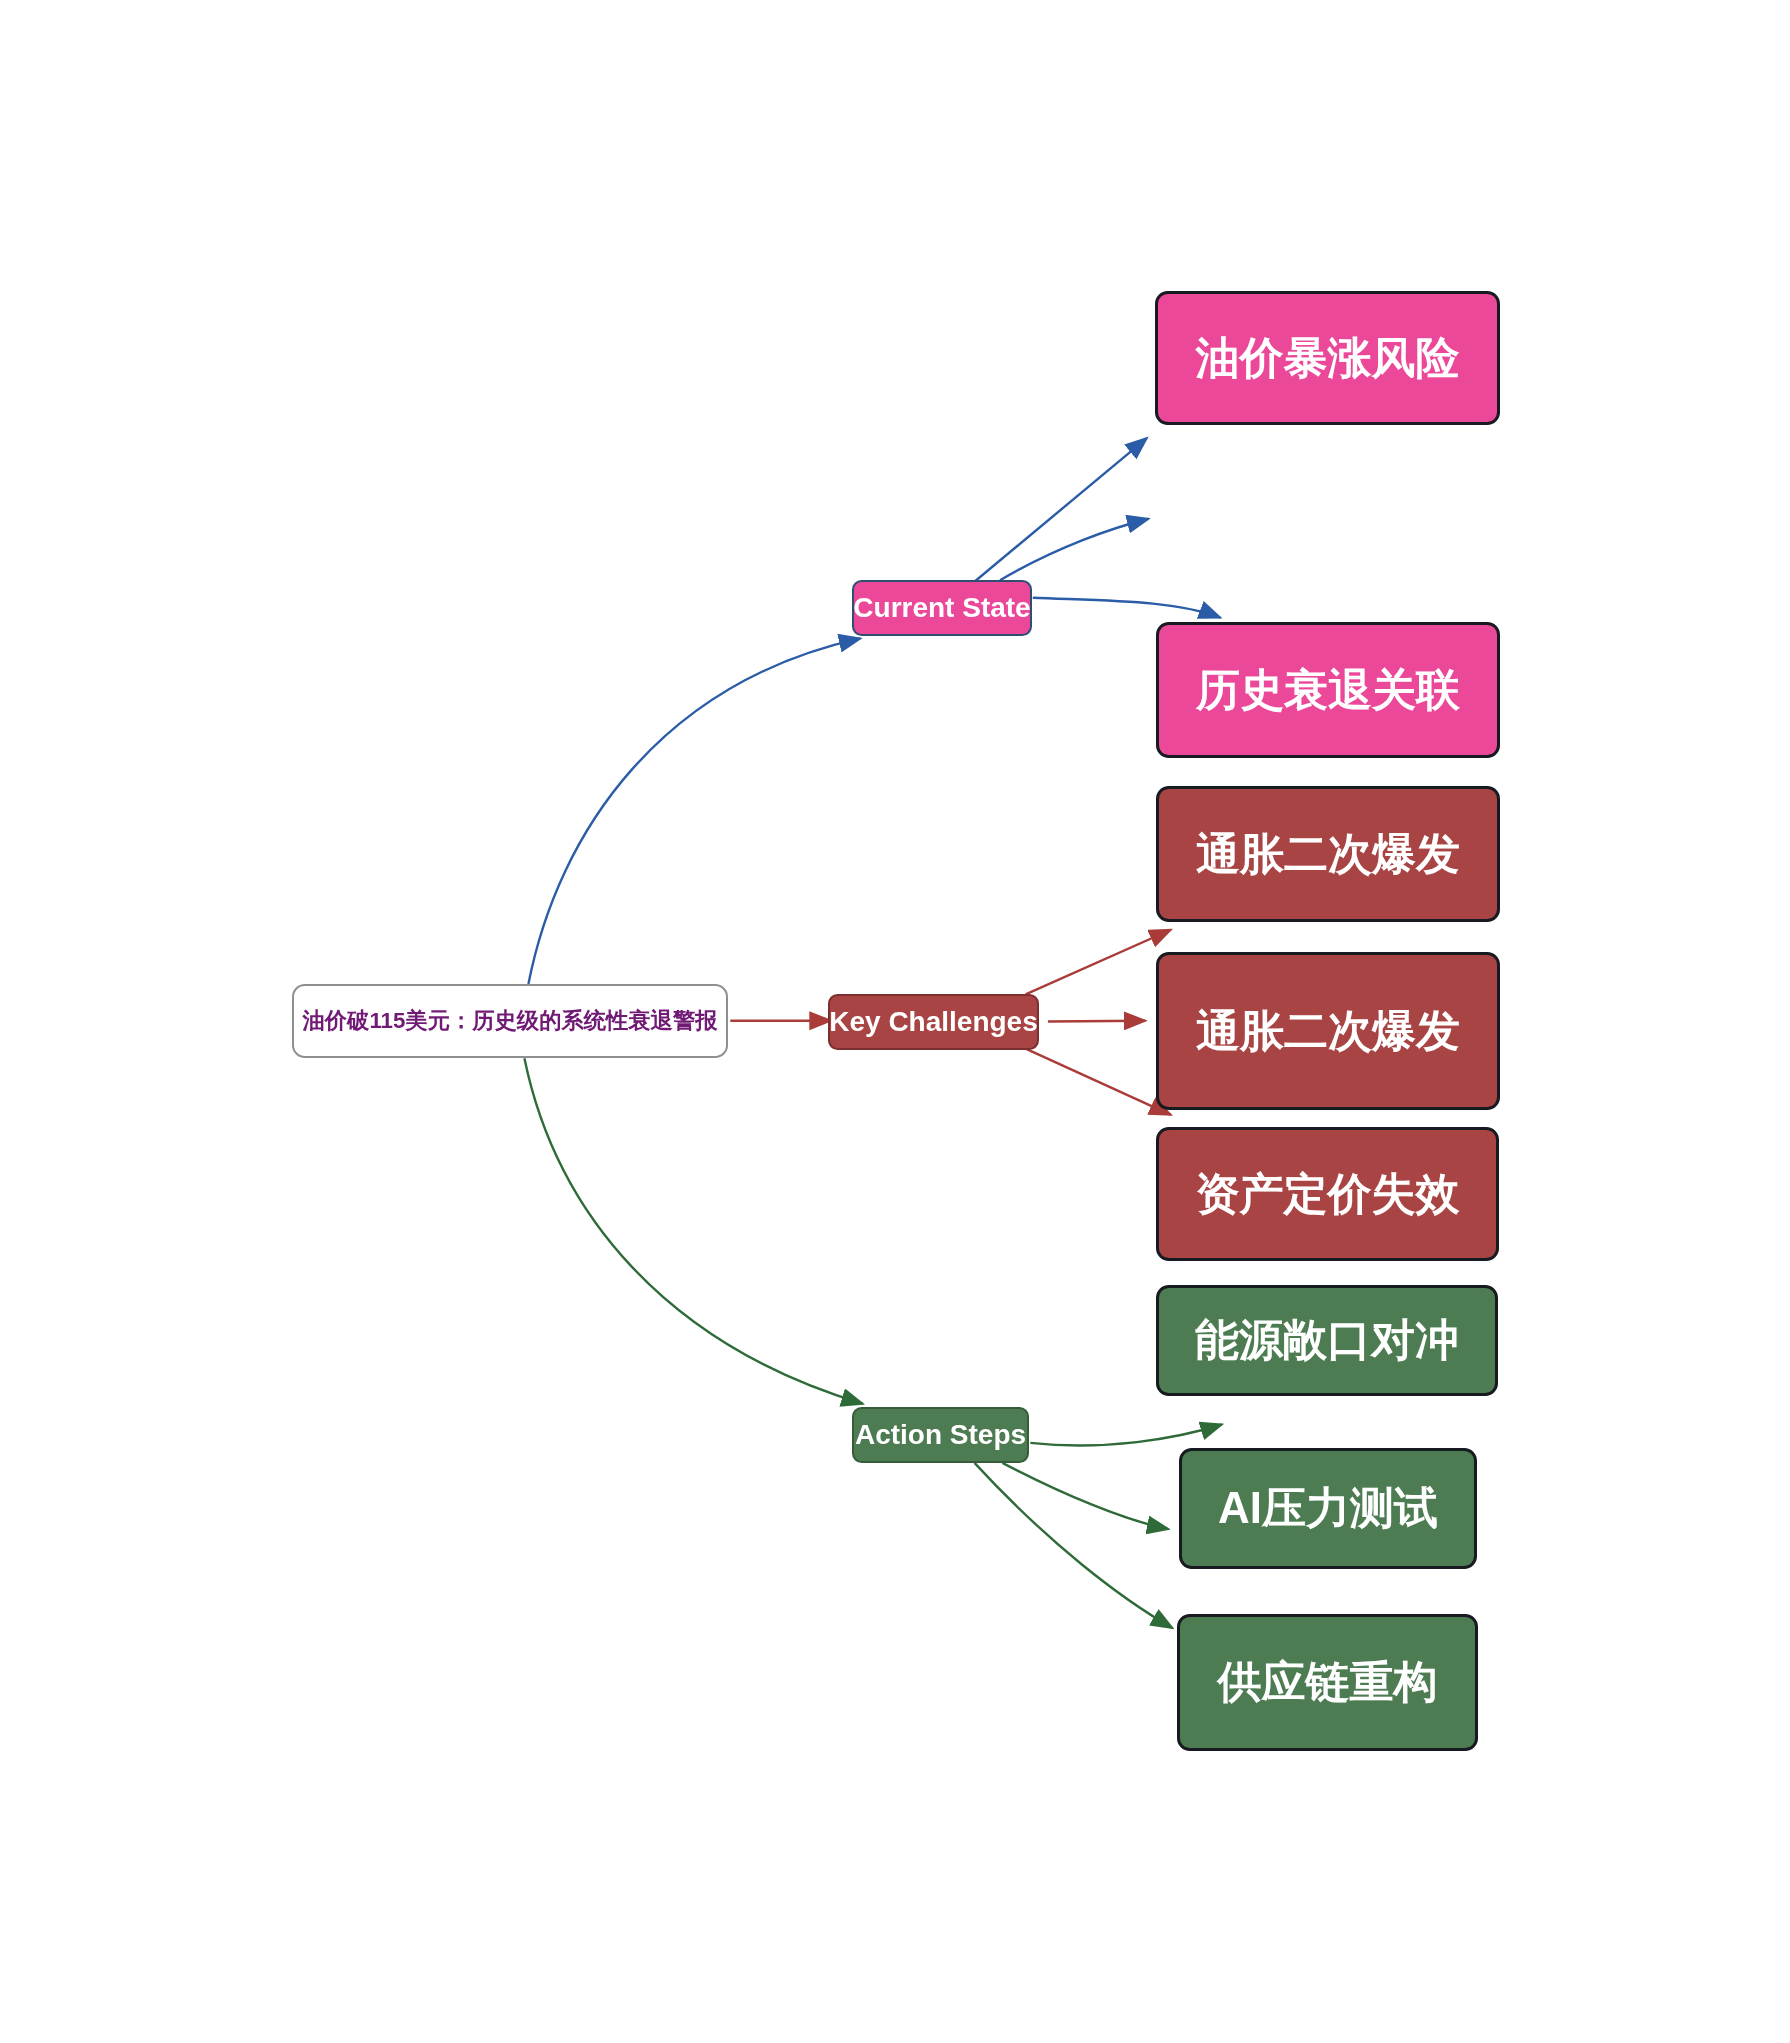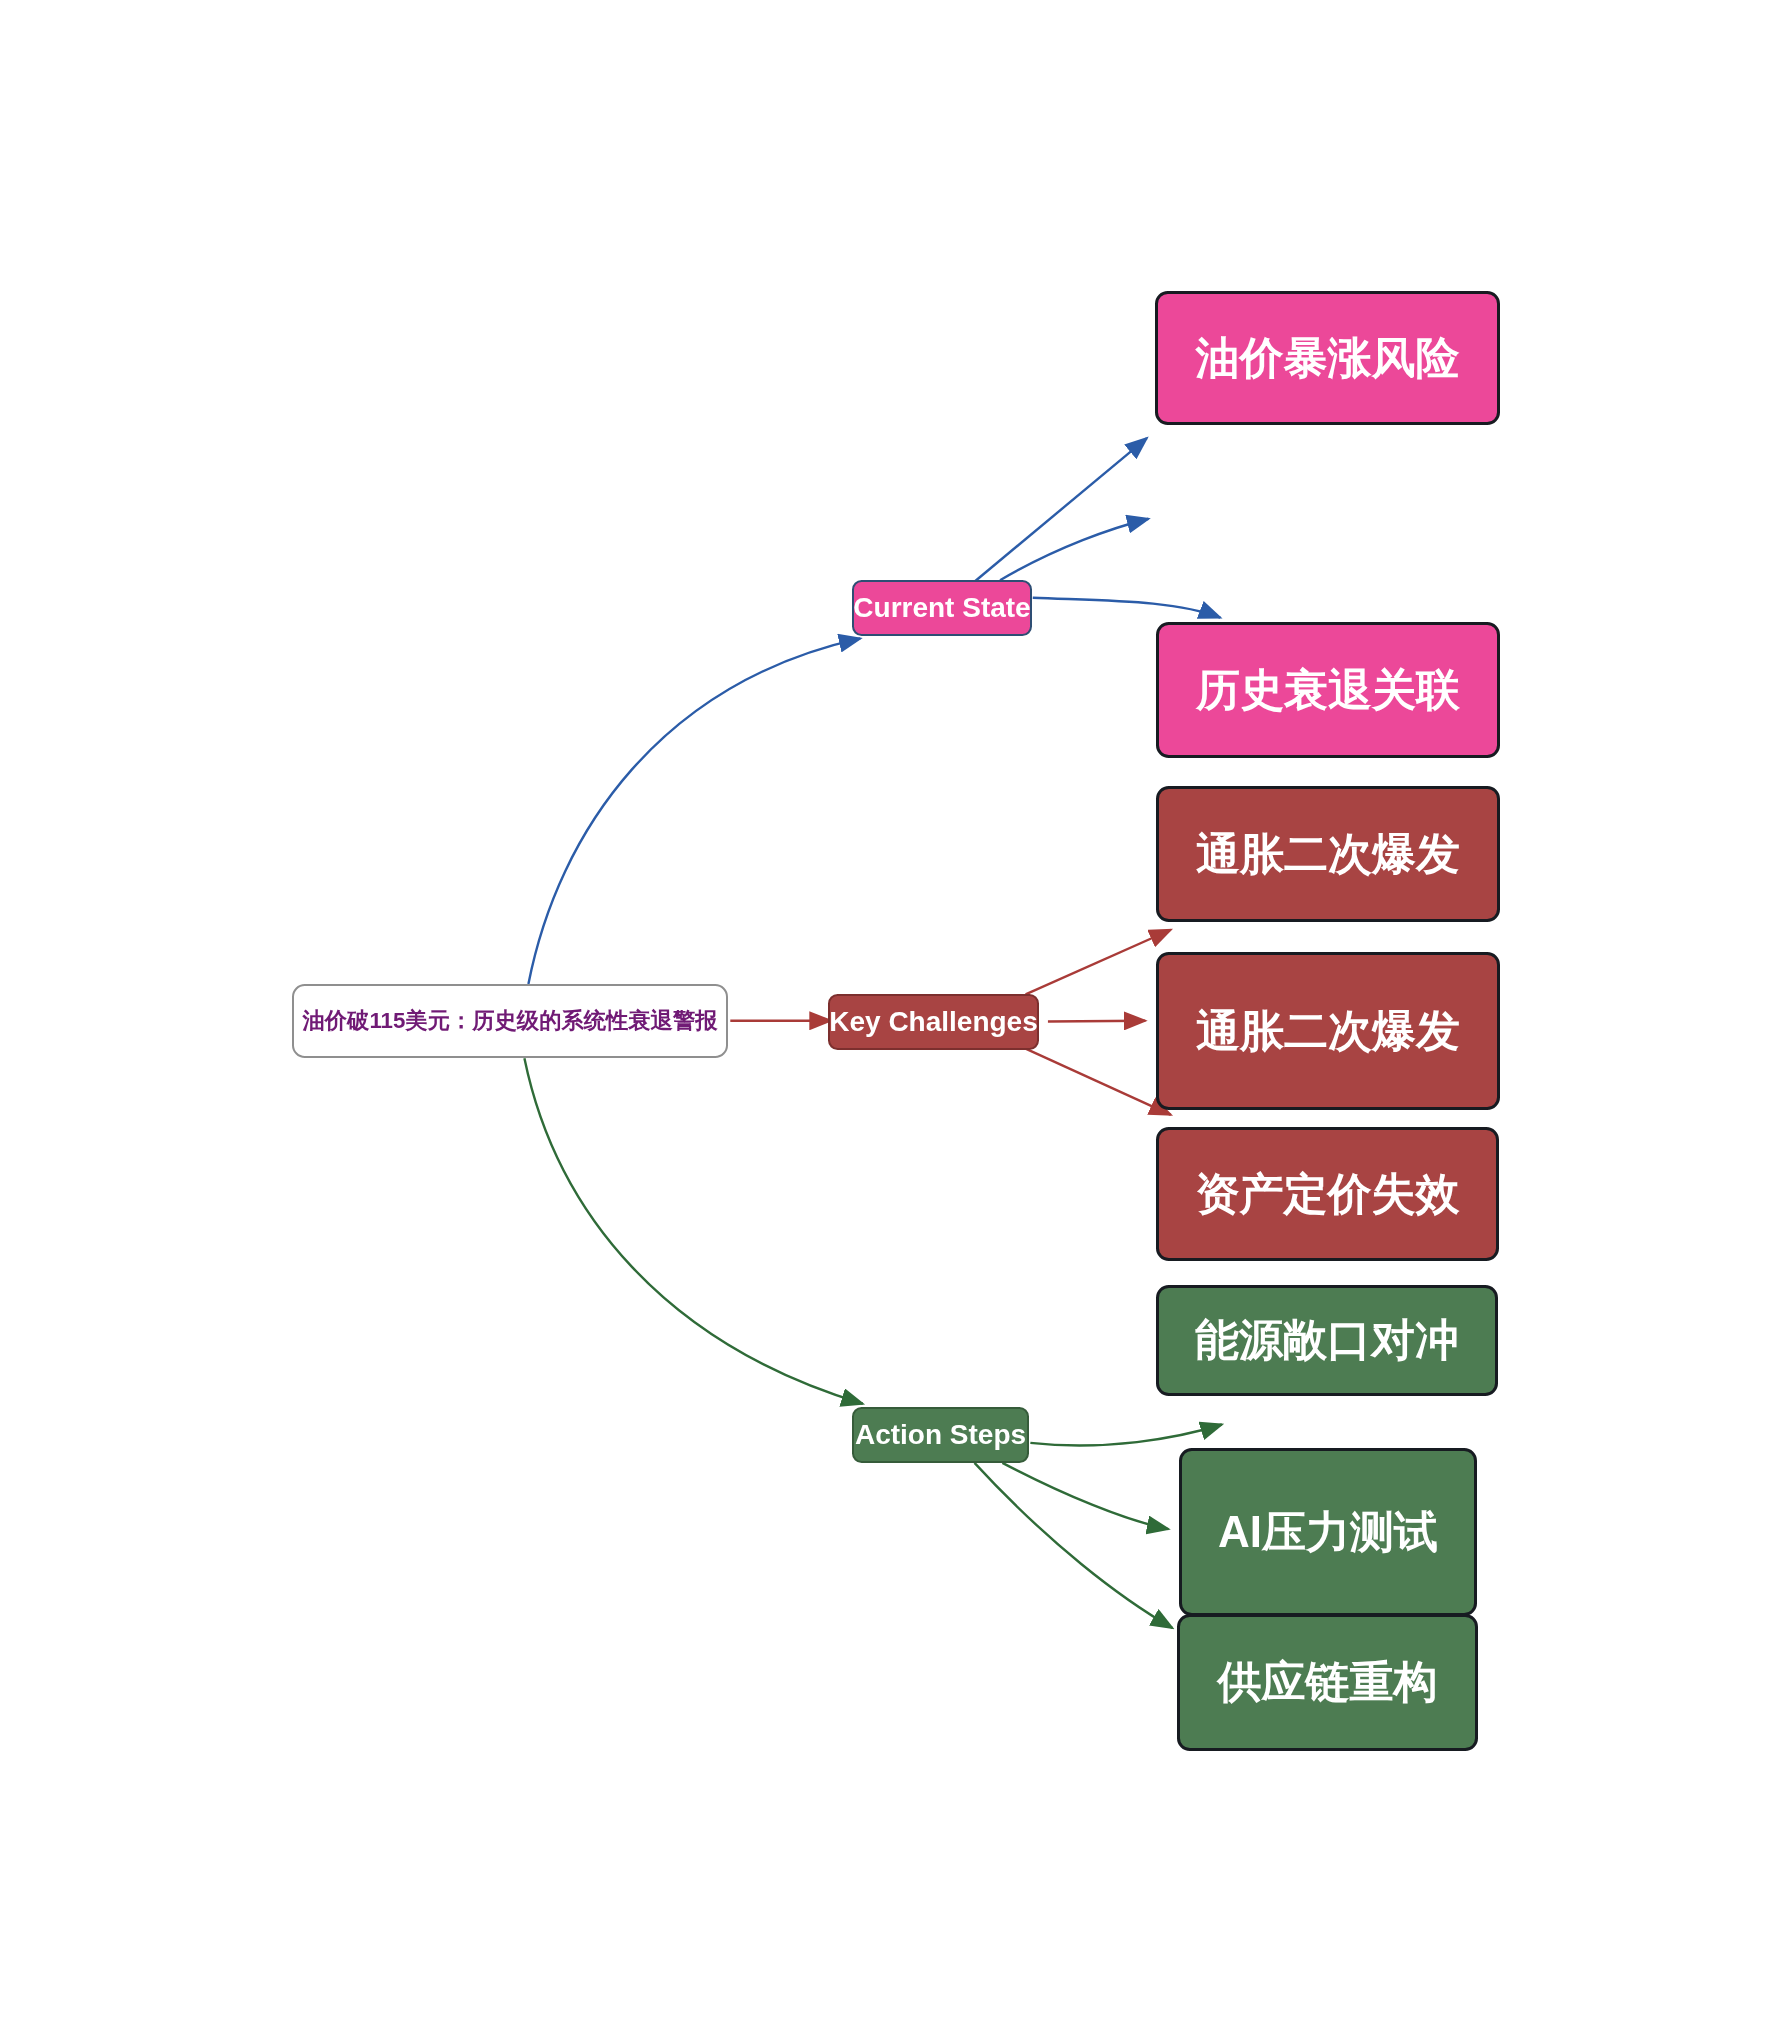--- a/index.html
+++ b/index.html
@@ -91,21 +91,21 @@
   <div class="node leaf-node c-red" style="left:1156px;top:952px;width:344px;height:158px;">
     <span>通胀二次爆发</span>
   </div>
   <div class="node leaf-node c-red" style="left:1156px;top:1119px;width:343px;height:134px;margin-top:8px;">
     <span>资产定价失效</span>
   </div>
 
   <div class="node leaf-node c-green" style="left:1156px;top:1285px;width:342px;height:111px;">
     <span>能源敞口对冲</span>
   </div>
-  <div class="node leaf-node c-green" style="left:1179px;top:1448px;width:298px;height:168px;">
+  <div class="node leaf-node c-green" style="left:1179px;top:1448px;width:298px;height:121px;">
     <span>AI压力测试</span>
   </div>
   <div class="node leaf-node c-green" style="left:1177px;top:1614px;width:301px;height:137px;">
     <span>供应链重构</span>
   </div>
 
 </div>
 
 
 </body></html>

